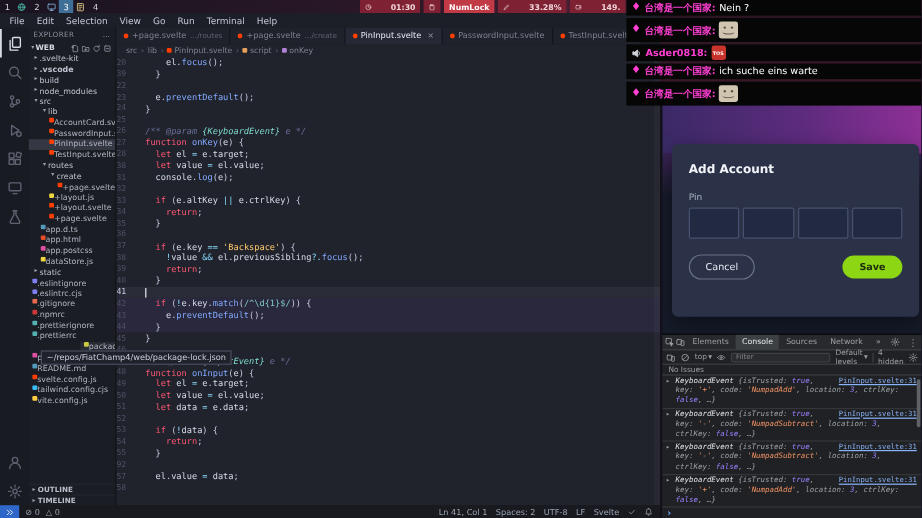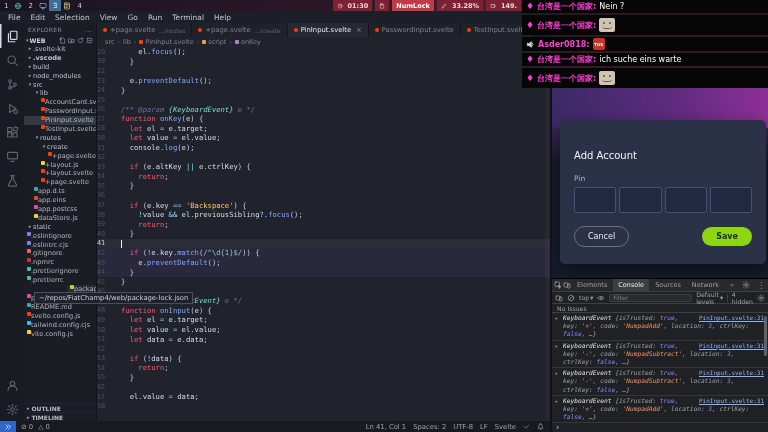--- a/index.html
+++ b/index.html
@@ -13,21 +13,21 @@
   
   #topbar{position:absolute;left:0;top:0;width:768px;height:11px;
     background:linear-gradient(90deg,#1a1420,#2c1827 45%,#552038 70%,#68253c);
     display:flex;align-items:center;font-size:7px;color:#d8dbe2}
   #workspaces{display:flex;align-items:center;height:100%}
   .ws{padding:0 4px;height:100%;display:flex;align-items:center;color:#cfd3da}
   .ws.active{background:#3f6e96;color:#fff}
   .ws-icon{width:8px;height:8px;margin:0 2px;color:#7fb2d9}
   .ws-icon.c1{color:#49b8a8}.ws-icon.c2{color:#7fb2d9}.ws-icon.c3{color:#e5d38a}
   #topbar-status{position:absolute;right:247px;top:0;height:11px;display:flex;gap:3px}
-  .seg{background:#7e2133;height:11px;display:flex;align-items:center;gap:5px;
+  .seg{background:#7e2133;height:11px;display:flex;align-items:center;gap:16px;
     padding:0 4px;color:#f0d6da;font-size:6.5px;font-weight:bold}
   .seg.hl{background:#c23a45;color:#fff}
   .seg .icon{width:6px;height:6px}
 
   
   #chat{position:absolute;top:0;right:0;width:246px;display:flex;flex-direction:column;
     gap:2px;z-index:40}
   .chat-row{background:#060606;display:flex;align-items:center;gap:3px;padding:1px 4px;
     min-height:11px}
   .chat-user{color:#ff3fd3;font-weight:bold;font-size:8px;white-space:nowrap}
@@ -116,21 +116,21 @@
 
   
   #right-wall{position:absolute;left:550px;top:11px;width:218px;height:73px;
     background:linear-gradient(180deg,#2c1522,#3c1a2b)}
   #browser{position:absolute;left:552px;top:84px;width:216px;height:348px;background:#161c2b}
   #page-zone{position:relative;height:194px;overflow:hidden}
   #page-grad{height:44px;background:linear-gradient(92deg,#3a2a66,#5e2b7e 55%,#8e3097)}
   #page-fade{height:36px;background:linear-gradient(180deg,rgba(94,43,126,.5),rgba(22,28,43,0))}
   #modal{position:absolute;left:8px;top:36px;width:206px;height:144px;background:#2b3248;
     border-radius:5px;padding:10px 14px;box-shadow:0 6px 18px rgba(0,0,0,.45)}
-  #modal-title{font-size:10px;font-weight:normal;color:#f2f4f9;margin-top:20px}
+  #modal-title{font-size:10px;font-weight:bold;color:#f2f4f9;margin-top:6px}
   #pin-label{font-size:7.5px;color:#aab2c5;margin-top:13px}
   #pin-row{display:flex;gap:3px;margin-top:4px}
   .pin-box{flex:1;height:26px;background:#222a42;border:1px solid #47506e;border-radius:2px}
   #modal-btns{display:flex;justify-content:space-between;margin-top:13px;align-items:center}
   #cancel-btn{border:1px solid #6a7186;border-radius:11px;color:#e8ebf2;font-size:8px;
     padding:5px 13px;background:transparent;font-family:inherit}
   #save-btn{background:#8dd614;border-radius:11px;color:#1d2a10;font-size:8px;font-weight:bold;
     padding:5px 14px;border:none;font-family:inherit}
 
   #devtools{height:154px;background:#202124;border-top:1px solid #000;display:flex;
@@ -424,21 +424,21 @@
             <div class="tree-row" style="padding-left: 17px;">
               <span class="tree-dot" style="background: rgb(255, 62, 0);"></span>
               <span class="tree-label">+page.svelte</span>
             </div>
             <div class="tree-row" style="padding-left: 10px;">
               <span class="tree-dot" style="background: rgb(81, 154, 186);"></span>
               <span class="tree-label">app.d.ts</span>
             </div>
             <div class="tree-row" style="padding-left: 10px;">
               <span class="tree-dot" style="background: rgb(228, 77, 38);"></span>
-              <span class="tree-label">app.eins</span>
+              <span class="tree-label">app.html</span>
             </div>
             <div class="tree-row" style="padding-left: 10px;">
               <span class="tree-dot" style="background: rgb(221, 79, 161);"></span>
               <span class="tree-label">app.postcss</span>
             </div>
             <div class="tree-row" style="padding-left: 10px;">
               <span class="tree-dot" style="background: rgb(236, 213, 63);"></span>
               <span class="tree-label">dataStore.js</span>
             </div>
             <div class="tree-row folder" style="padding-left: 3px;">

